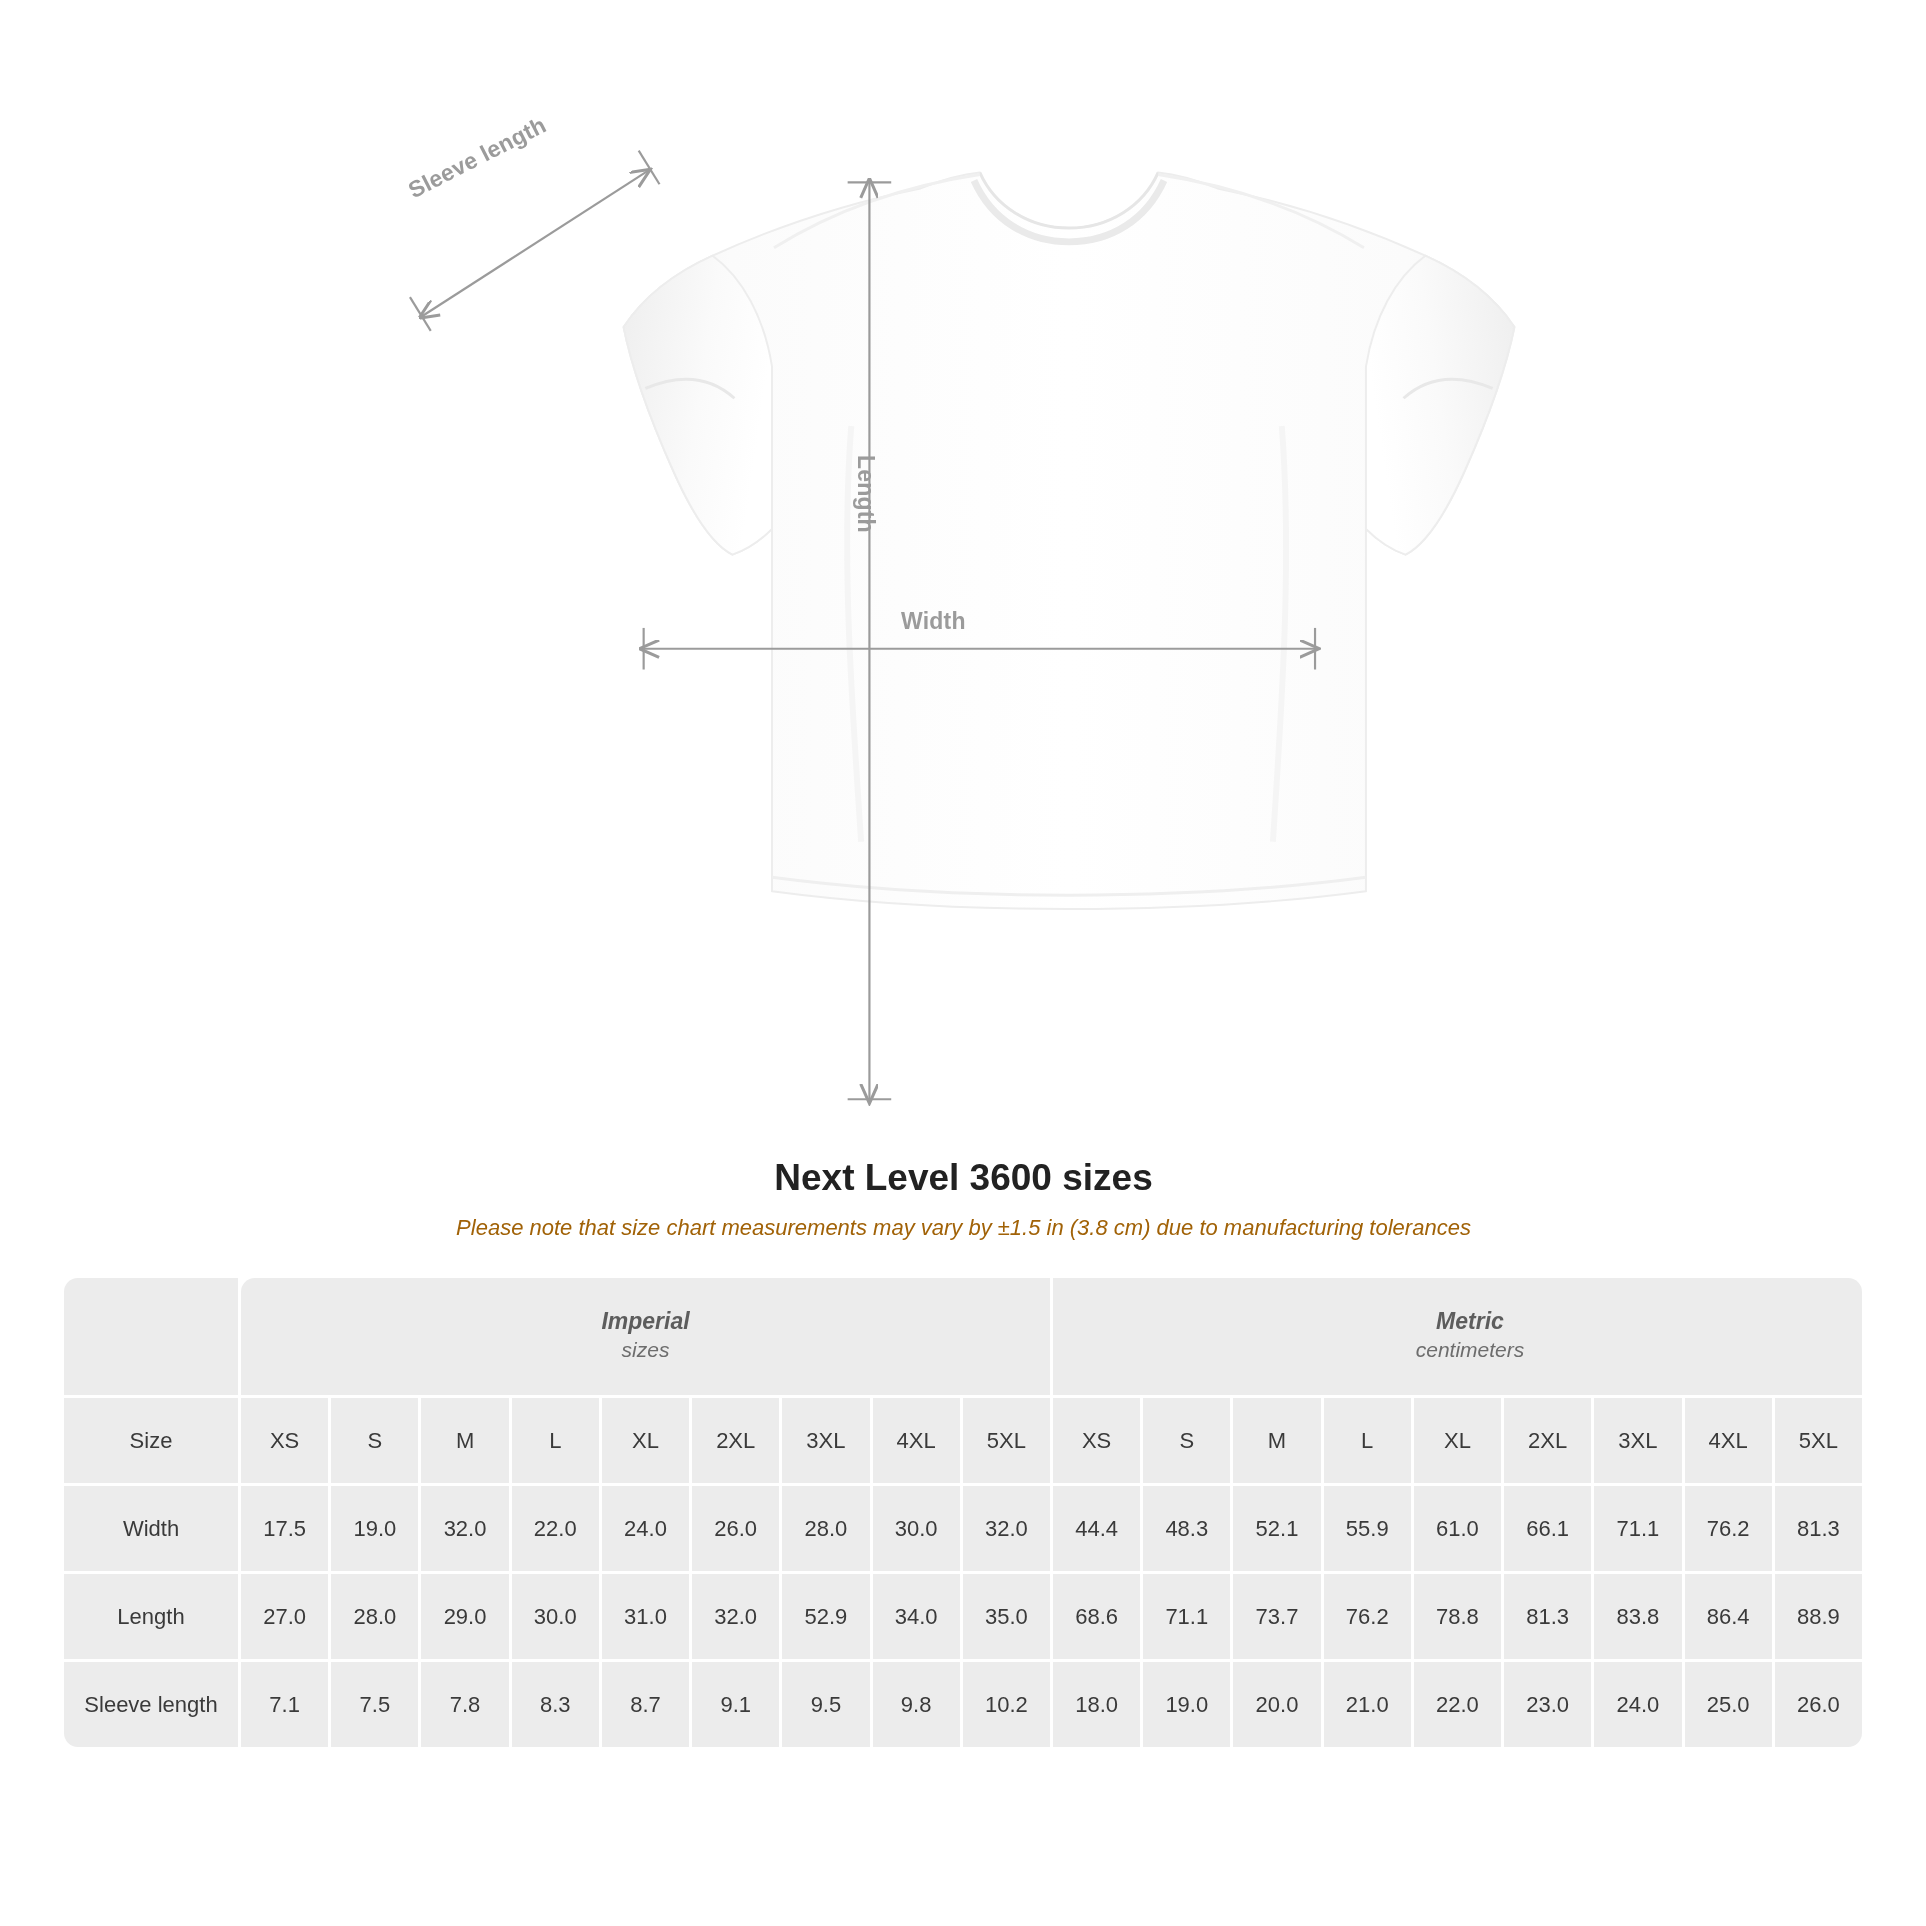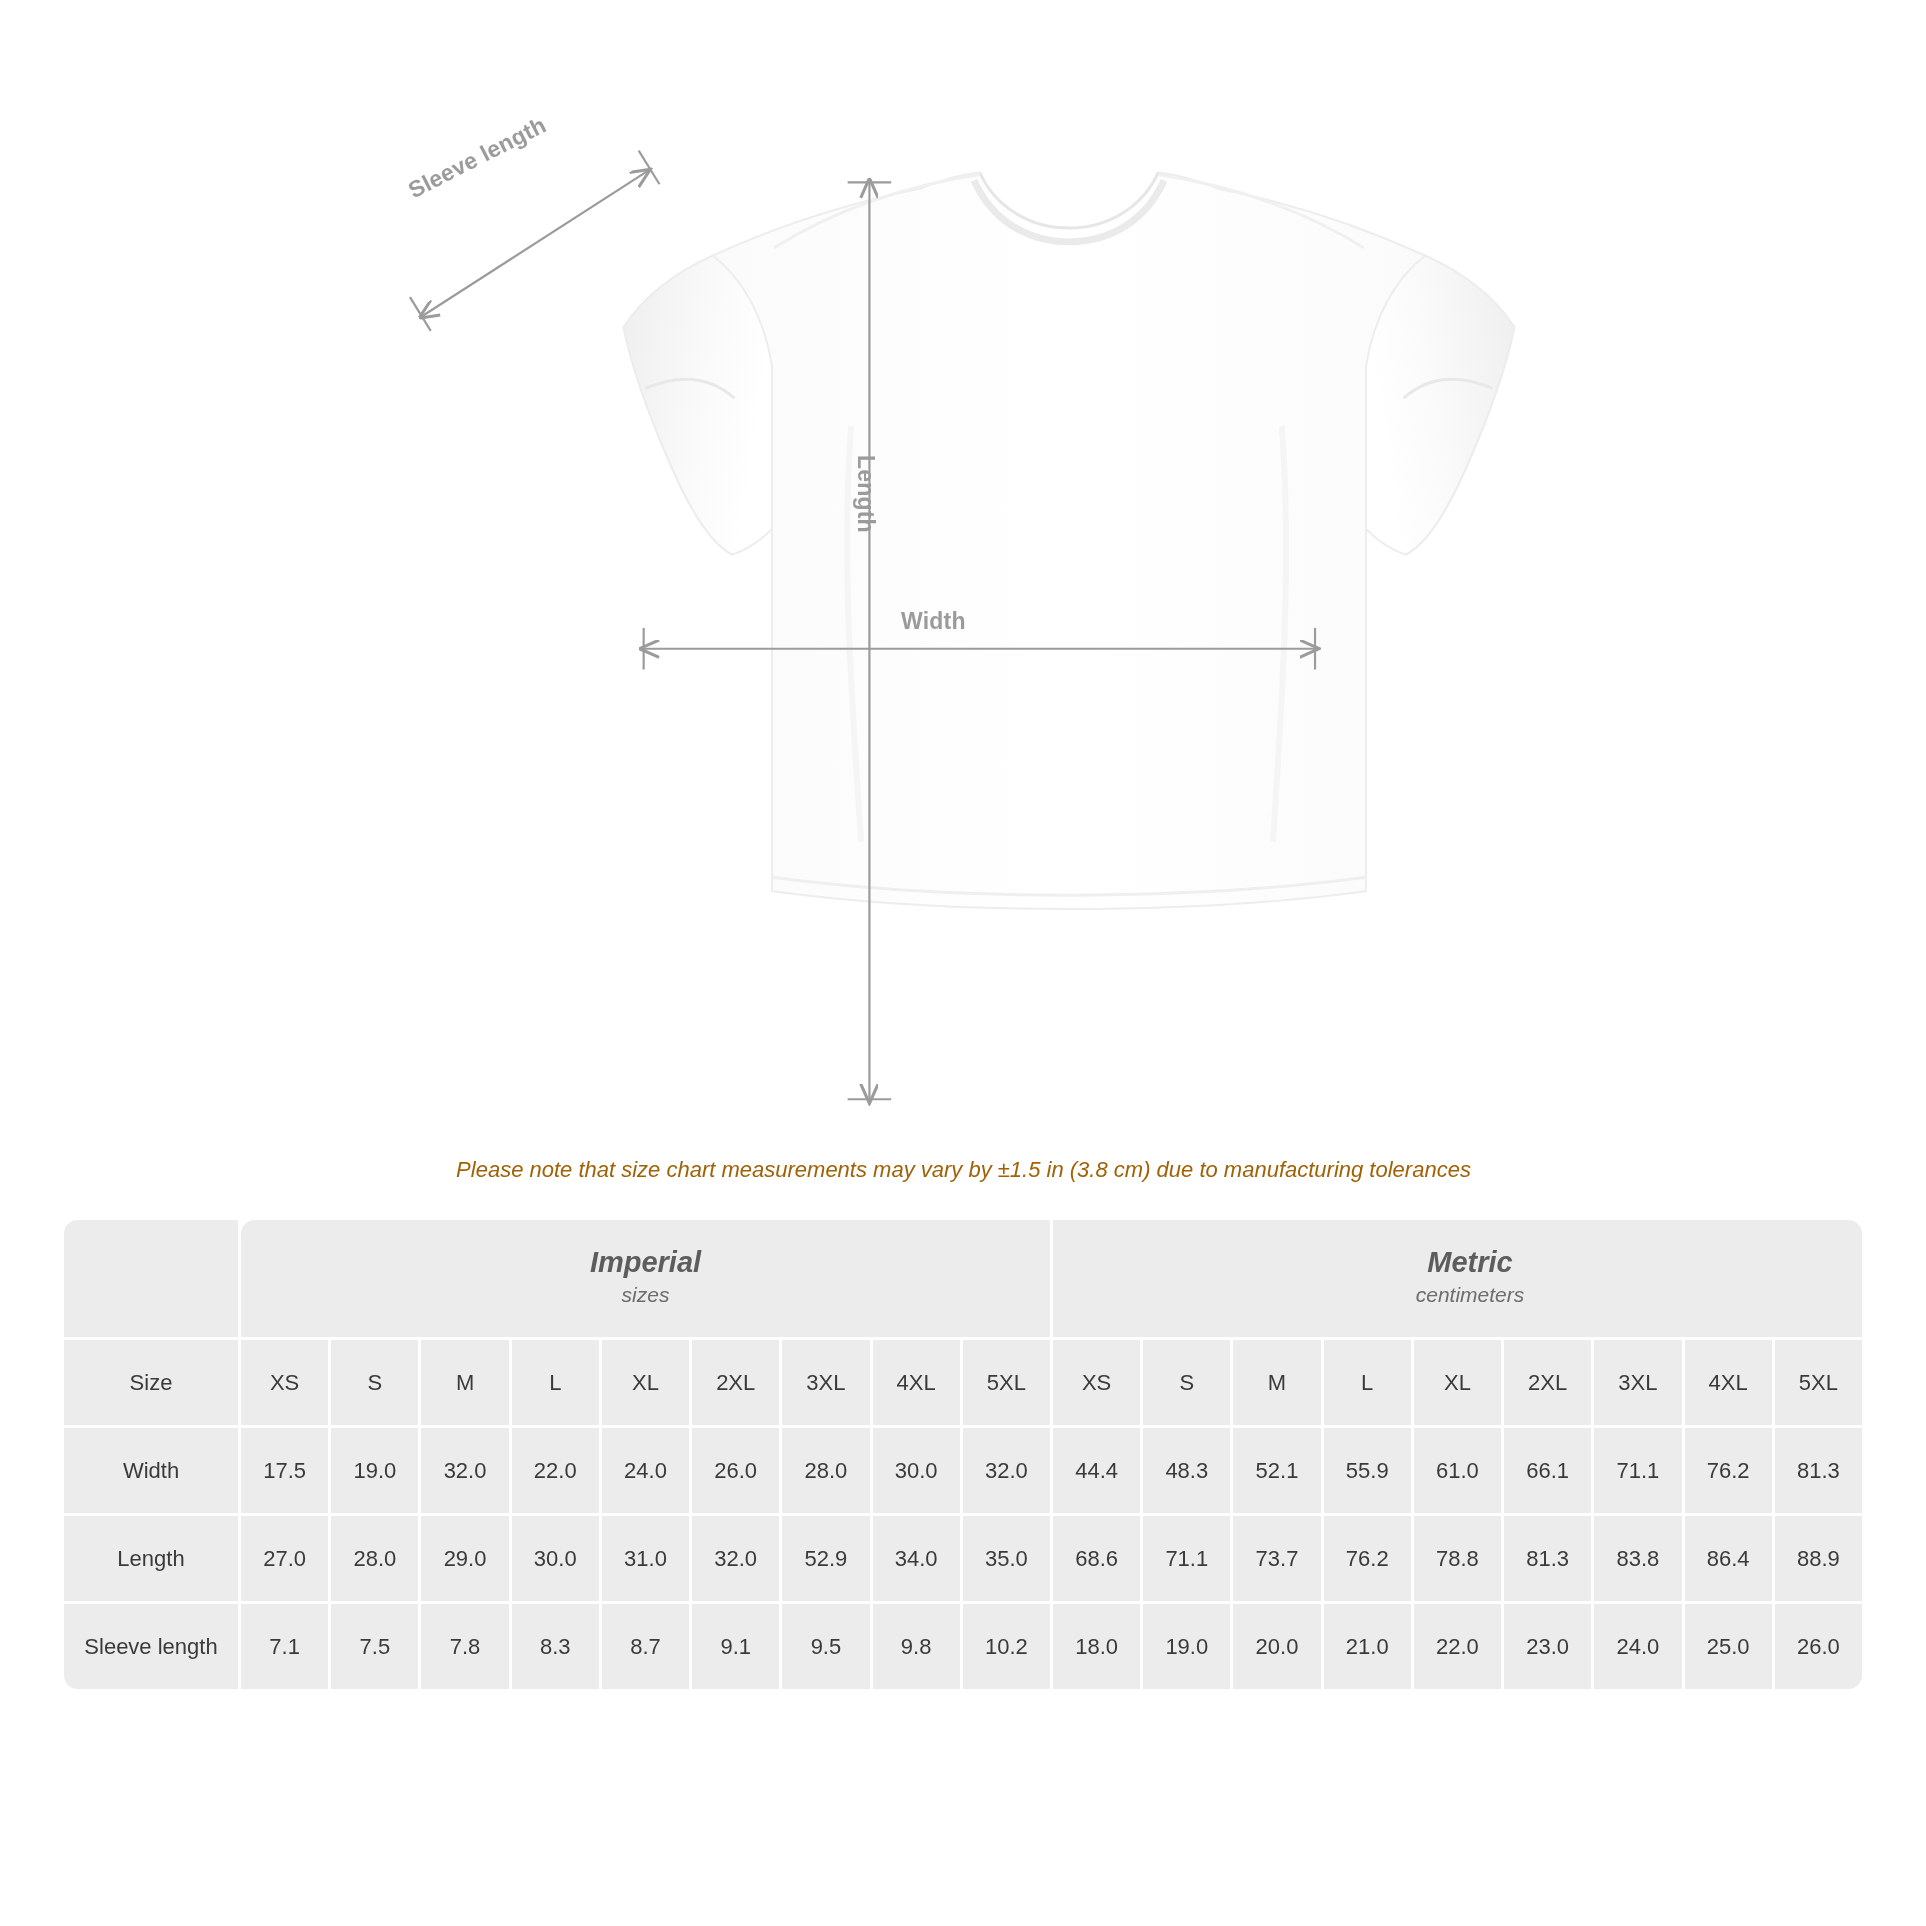--- a/index.html
+++ b/index.html
@@ -102,21 +102,21 @@
     color: #3a3a3a;
     height: 85px;
     padding: 0;
     font-weight: normal;
   }
   .system-head {
     height: 117px !important;
     background: #ececec;
   }
   .system-head .sys-name {
-    font-size: 29px;
+    font-size: 23px;
     font-weight: bold;
     font-style: italic;
     color: #5d5d5d;
     line-height: 1.15;
   }
   .system-head .sys-unit {
     font-size: 21px;
     font-style: italic;
     color: #6d6d6d;
     line-height: 1.5;
@@ -234,20 +234,21 @@
     <line x1="650" y1="634" x2="650" y2="676" stroke="#9b9b9b" stroke-width="2.2"></line>
     <line x1="1328" y1="634" x2="1328" y2="676" stroke="#9b9b9b" stroke-width="2.2"></line>
   </svg>
 
   <div class="meas-label" id="label-sleeve">Sleeve length</div>
   <div class="meas-label" id="label-length">Length</div>
   <div class="meas-label" id="label-width">Width</div>
 </div>
 
 <div class="title-block">
+  <h1 class="chart-title">Next Level 3600 sizes</h1>
   <p class="chart-note">Please note that size chart measurements may vary by ±1.5 in (3.8 cm) due to manufacturing tolerances</p>
 </div>
 
 <div class="table-area">
   <table class="size-table">
     <tbody id="table-body">
         <tr class="sys-row">
           <td class="corner-cell first-col system-head"></td>
           <td class="system-head" colspan="9">
             <div class="sys-name">Imperial</div>

